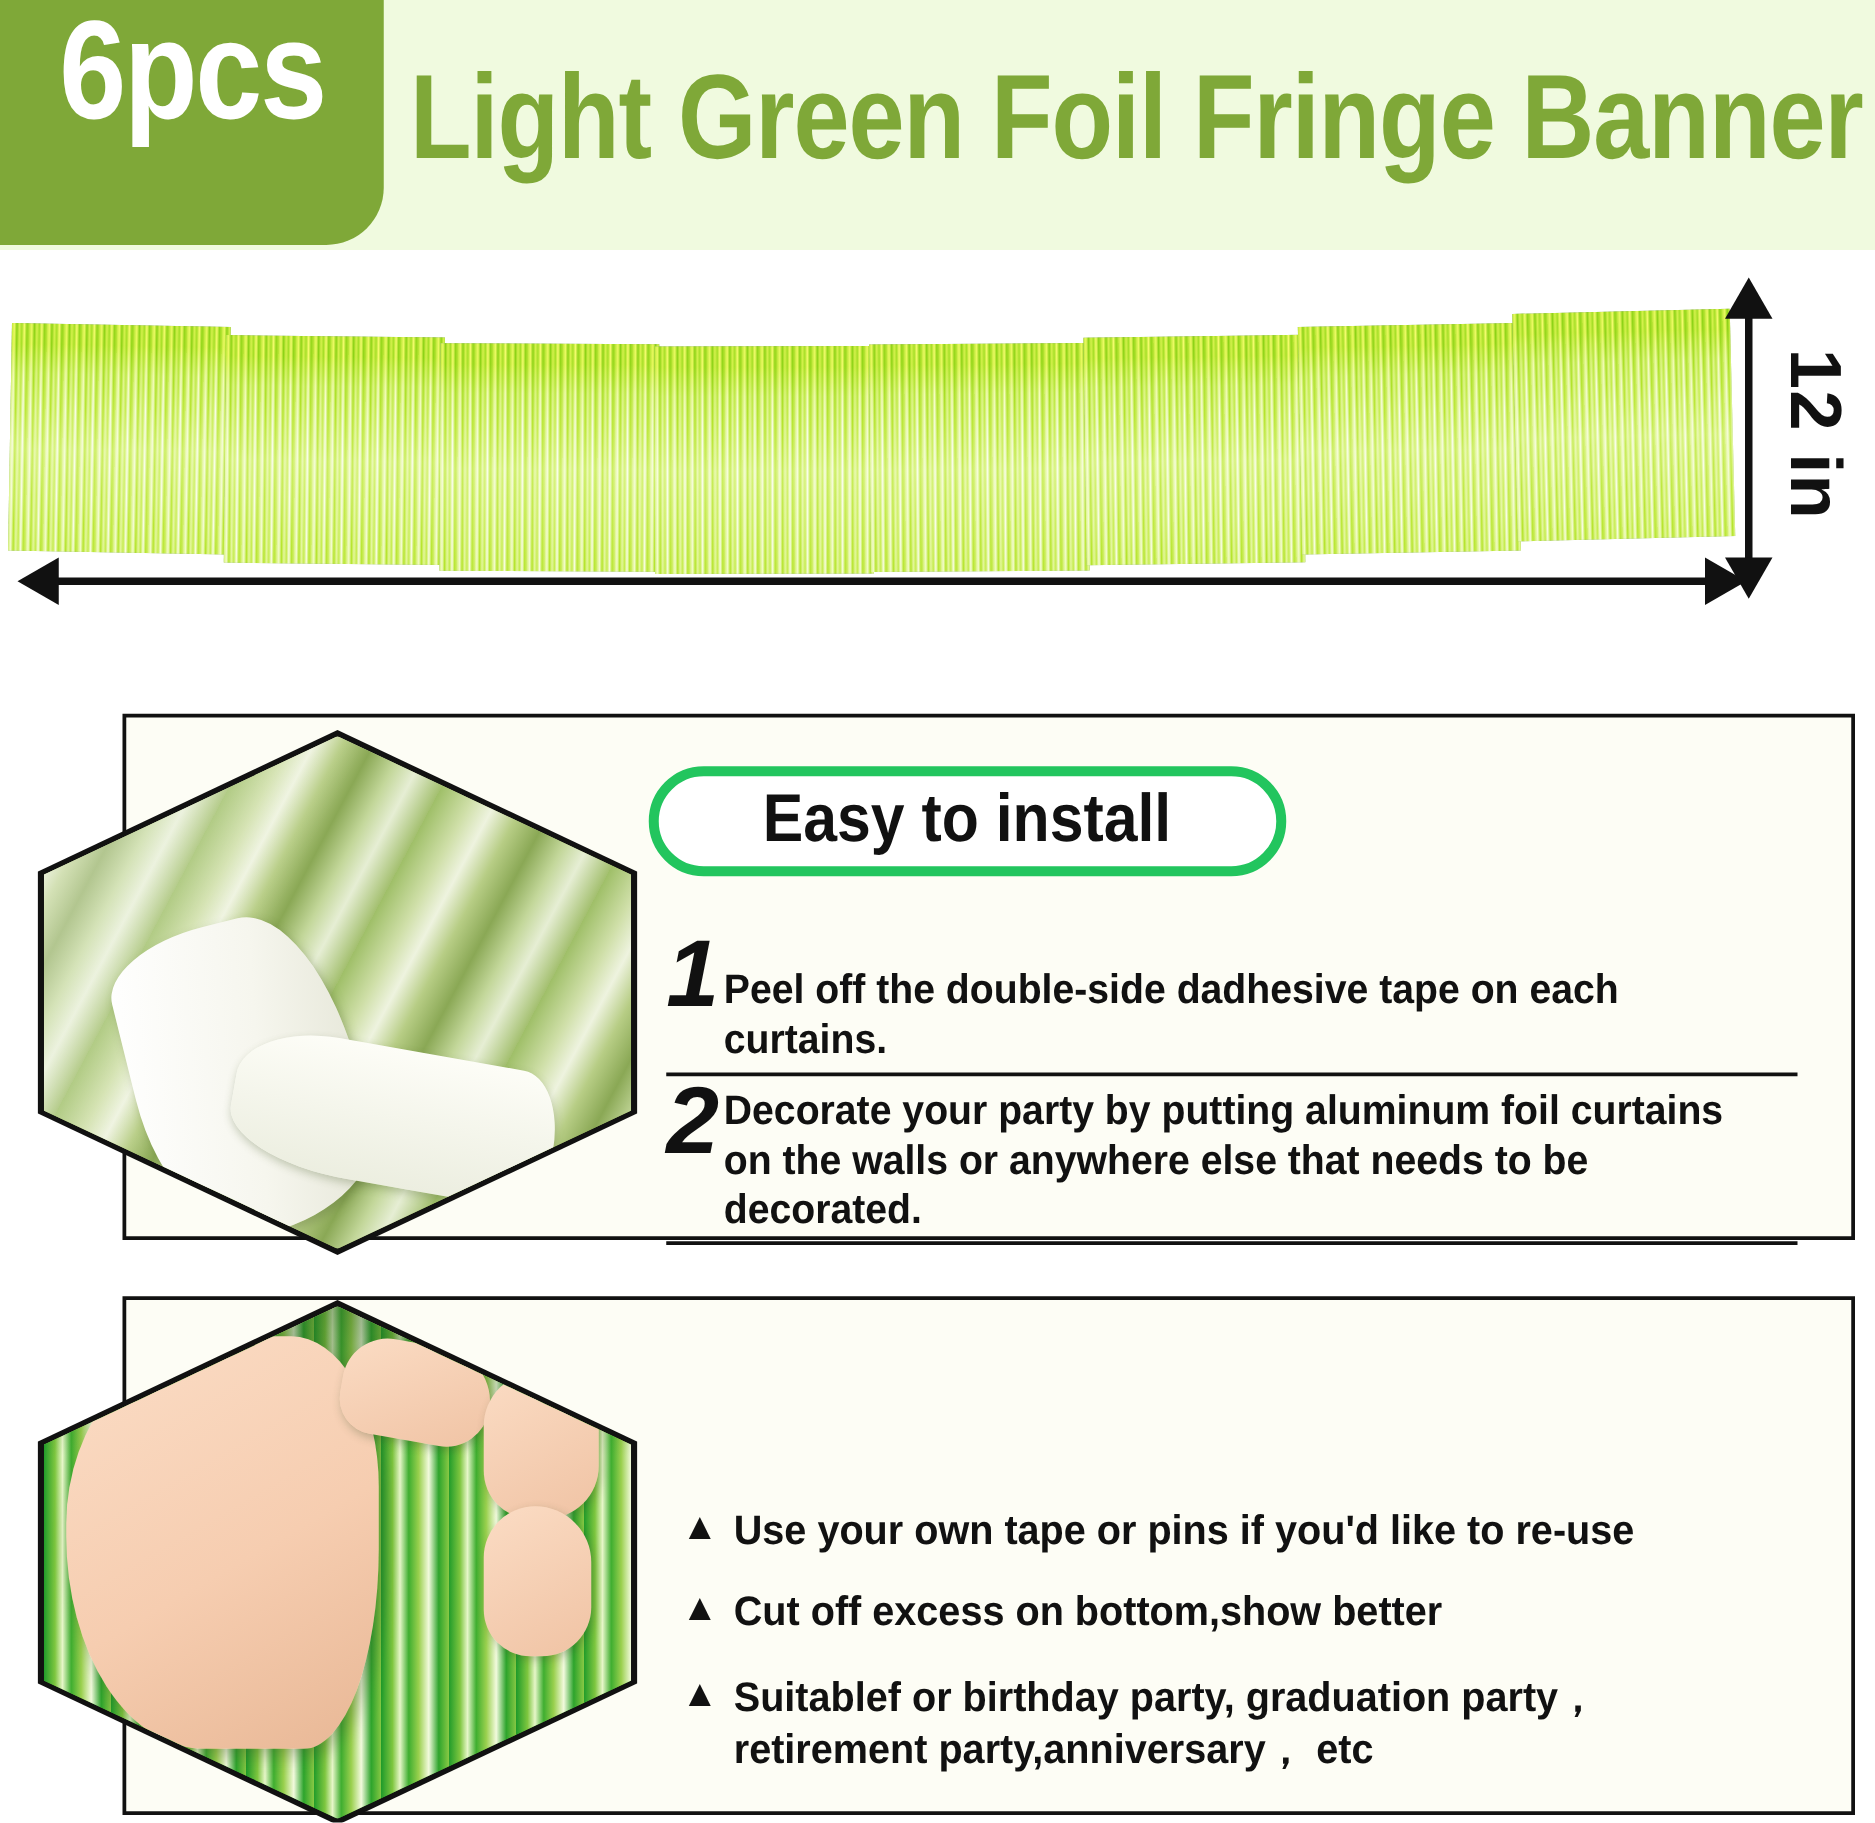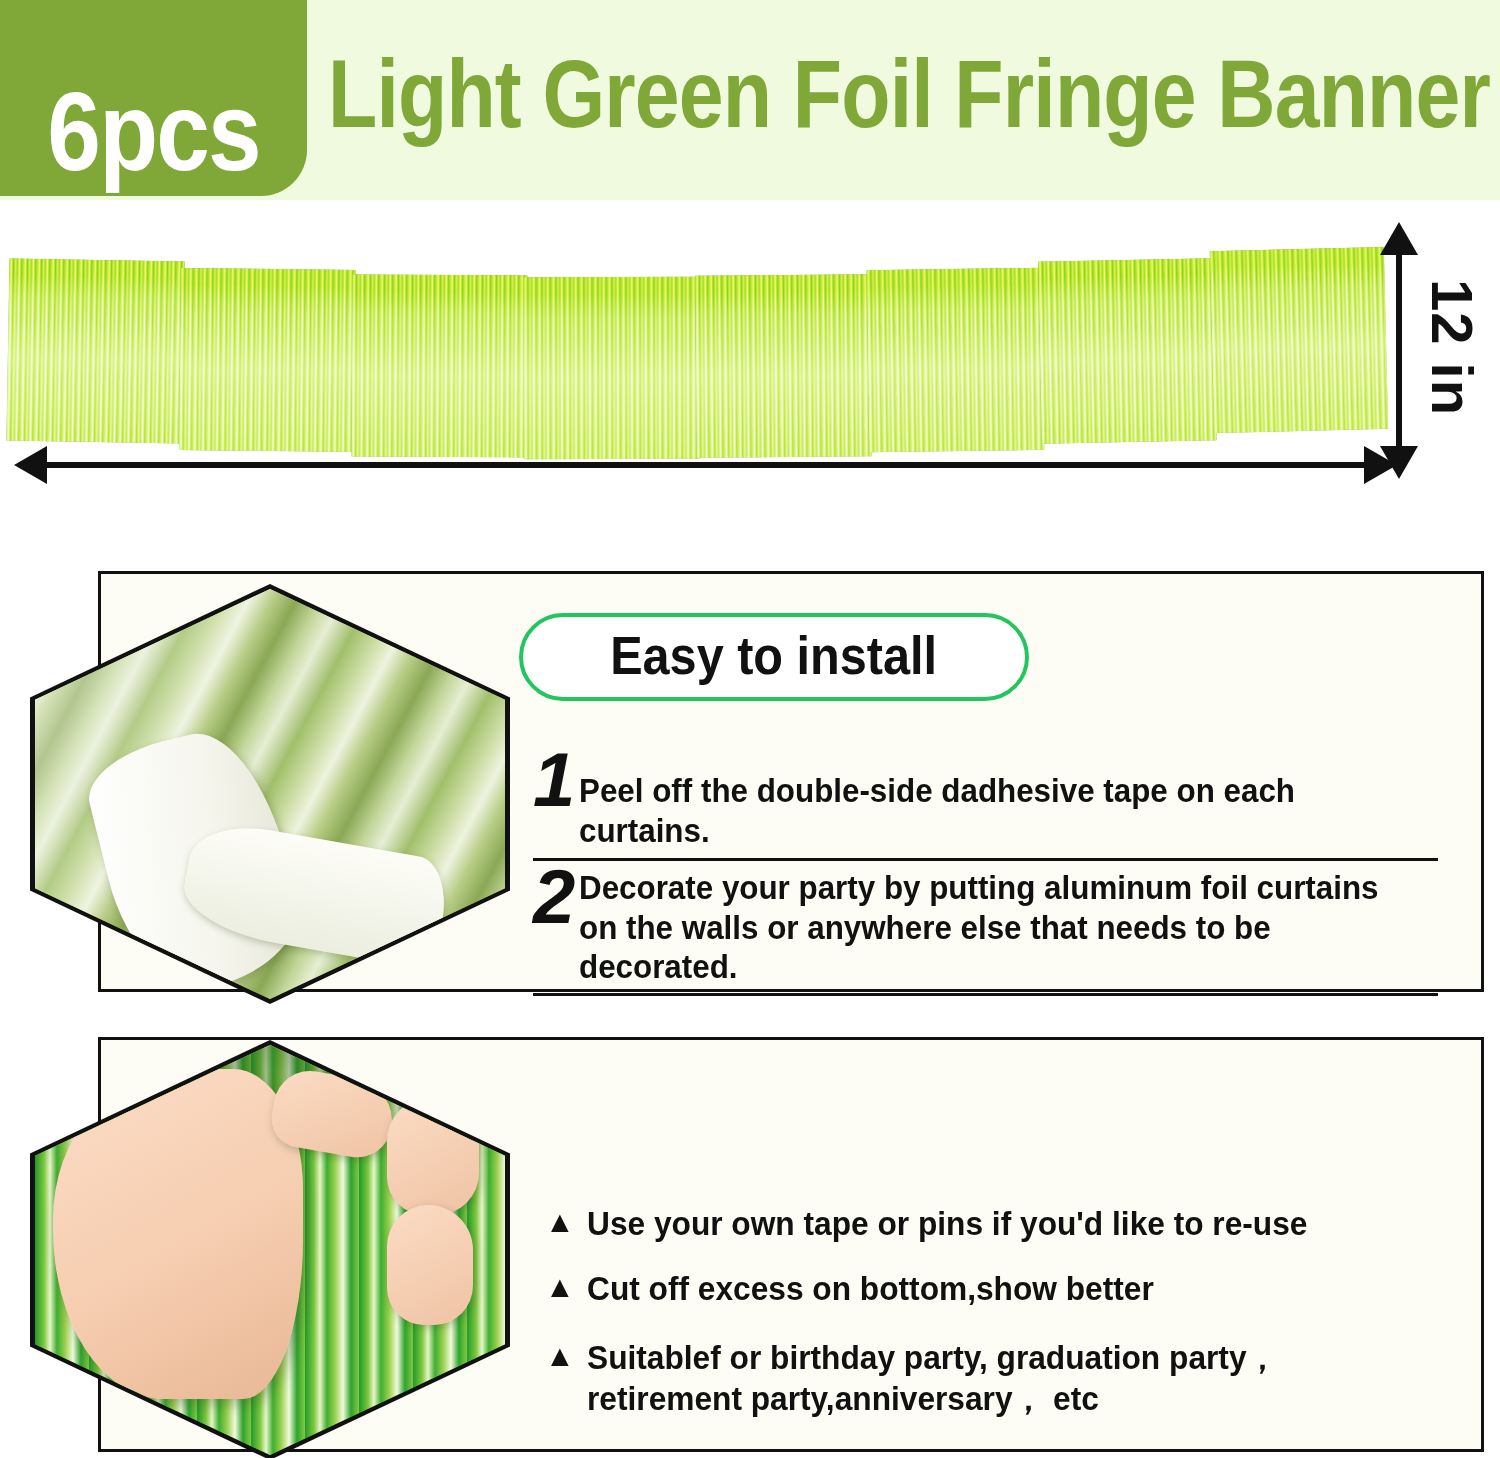--- a/index.html
+++ b/index.html
@@ -26,21 +26,21 @@
     width: 1500px; height: 200px;
     background: #f0fadf;
   }
   #qty-chip {
     position: absolute;
     left: 0; top: 0;
     width: 307px; height: 196px;
     background: #7fa838;
     border-bottom-right-radius: 46px;
     display: flex;
-    align-items: flex-end;
+    align-items: flex-start;
     justify-content: center;
   }
   #qty-chip-label {
     color: #ffffff;
     font-size: 112px;
     font-weight: bold;
     font-family: "Liberation Sans Narrow", "Liberation Sans", sans-serif;
     letter-spacing: -2px;
     transform: scaleX(0.86);
     line-height: 1;
@@ -222,21 +222,21 @@
     box-shadow: 2px 3px 8px rgba(60,80,40,0.3);
   }
   .f1 { left: 238px; top: 30px;  width: 120px; height: 78px;  border-radius: 50px 60px 48px 40px; transform: rotate(10deg); }
   .f2 { left: 352px; top: 52px;  width: 92px;  height: 118px; border-radius: 46px 50px 44px 40px; }
   .f3 { left: 352px; top: 160px; width: 86px;  height: 120px; border-radius: 44px 48px 42px 40px; }
 
   
   .pill-heading {
     position: absolute;
     background: #ffffff;
-    border: 4px solid #22c55e;
+    border: 8px solid #22c55e;
     border-radius: 60px;
     display: flex;
     align-items: center;
     justify-content: center;
   }
   .pill-heading-text {
     font-size: 54px;
     font-weight: bold;
     color: #111111;
     font-family: "Liberation Sans Narrow", "Liberation Sans", sans-serif;

